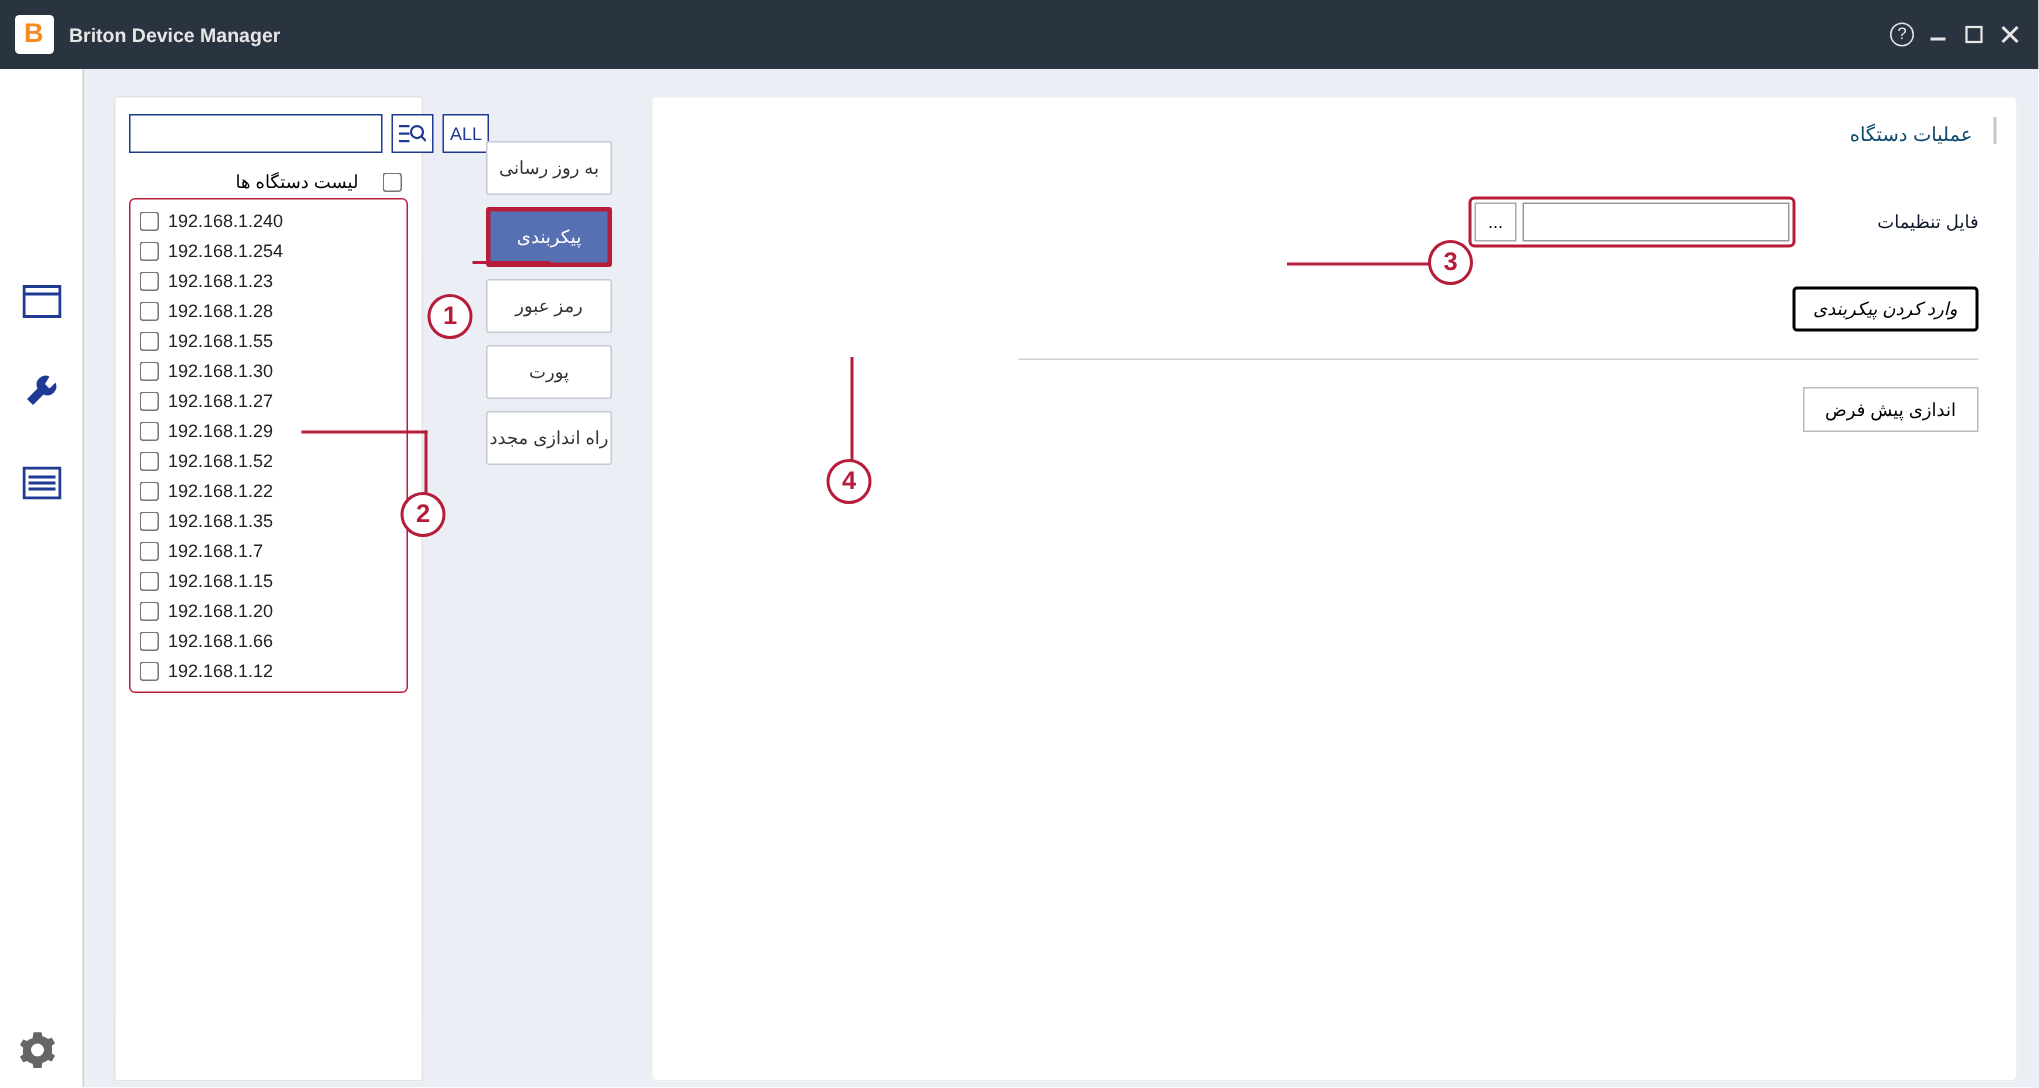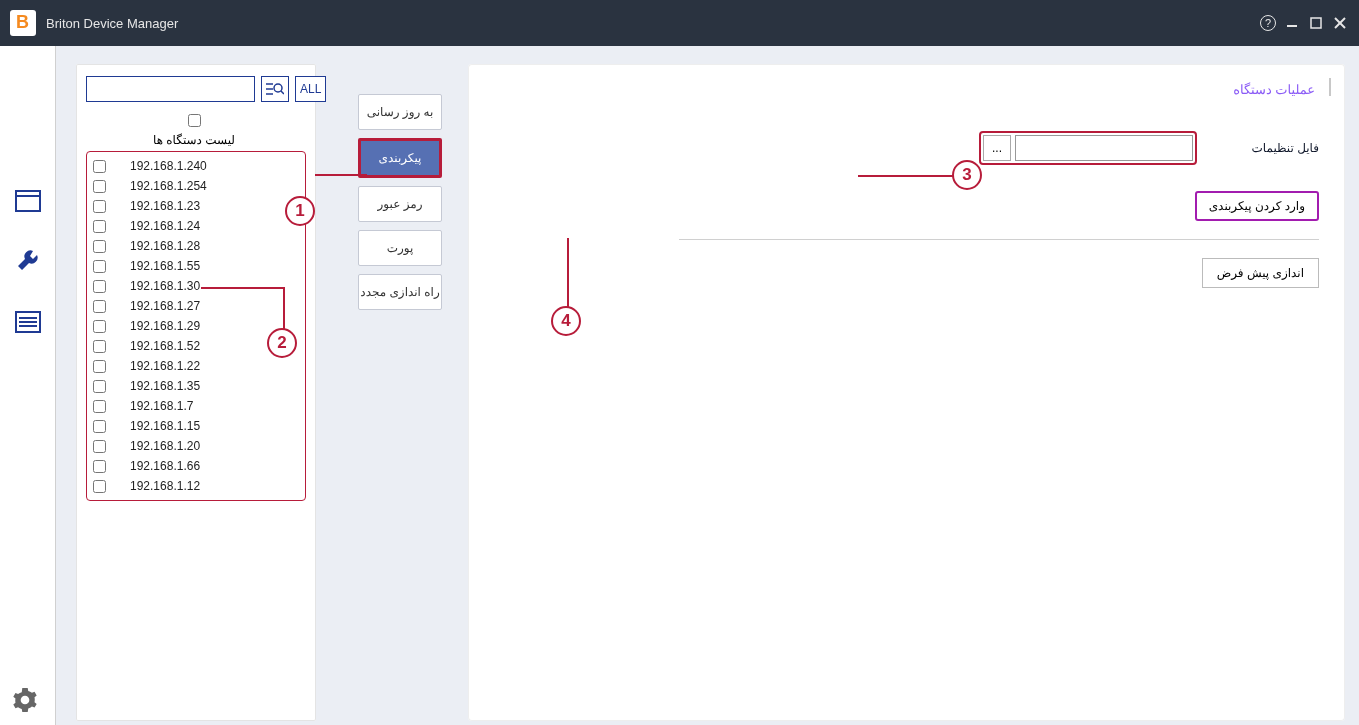--- a/index.html
+++ b/index.html
@@ -29,21 +29,21 @@
     position: relative;
     overflow: hidden;
   }
   .app-logo::before {
     content: "B";
     position: absolute;
     left: 6px; top: 2px;
     font-size: 18px; font-weight: bold;
     color: #f58a1f;
   }
-  .app-title { font-size: 13px; color: #e6e6e6; }
+  .app-title { font-size: 13px; color: #e6e6e6; font-weight: bold; }
   .titlebar-right { display: flex; align-items: center; gap: 6px; }
   .tb-btn {
     width: 18px; height: 18px;
     color: #e6e6e6;
     display: flex; align-items: center; justify-content: center;
     cursor: pointer;
     font-size: 14px;
   }
   .help-circle {
     width: 16px; height: 16px;
@@ -79,21 +79,21 @@
     color: #555;
   }
   .content {
     flex: 1;
     background: #ebeef4;
     display: flex;
     gap: 42px;
     padding: 18px 14px 0 20px;
   }
   .device-panel {
-    width: 240px;
+    width: 206px;
     background: #fff;
     border-radius: 2px;
     padding: 12px 10px;
     box-shadow: inset 0 0 0 1px #e4e4e4;
     height: calc(100% - 4px);
   }
   .search-row {
     display: flex;
     gap: 6px;
     margin-bottom: 12px;
@@ -115,37 +115,36 @@
     font-size: 12px;
     padding: 0 4px;
     cursor: pointer;
     display: flex; align-items: center; justify-content: center;
   }
   .search-btn { width: 28px; }
   .all-btn { width: 32px; font-size: 12px; }
   .device-list-header {
     display: flex;
     align-items: center;
-    gap: 6px;
+    gap: 16px;
     direction: rtl;
     font-size: 12px;
     margin-bottom: 4px;
     padding-right: 4px;
-    flex-direction: column;
   }
   .device-list-header input[type=checkbox] { width: 13px; height: 13px; }
   .device-list {
     border: 1.5px solid #b71c3a;
     border-radius: 4px;
     padding: 4px 6px;
   }
   .device-item {
     display: flex;
     align-items: center;
-    gap: 24px;
+    gap: 6px;
     height: 20px;
     font-size: 12px;
     color: #222;
   }
   .device-item input[type=checkbox] { width: 13px; height: 13px; }
   
   .right-area {
     flex: 1;
     display: flex;
     gap: 26px;
@@ -179,21 +178,21 @@
     background: #fff;
     border-radius: 4px;
     padding: 18px 26px;
     direction: rtl;
     position: relative;
     box-shadow: inset 0 0 0 1px #eee;
     height: calc(100% - 4px);
   }
   .ops-title {
     font-size: 13px;
-    color: #8b5cf6;
+    color: #0c4a6e;
     margin-bottom: 34px;
     padding-right: 4px;
   }
   .title-divider {
     position: absolute;
     right: 14px;
     top: 14px;
     width: 2px; height: 18px;
     background: #c8c8c8;
   }
@@ -227,26 +226,27 @@
   .browse-btn {
     width: 28px; height: 26px;
     border: 1px solid #aaa;
     background: #fff;
     cursor: pointer;
     font-size: 12px;
   }
   .import-btn {
     height: 30px;
     padding: 0 12px;
-    border: 2px solid #a21caf;
+    border: 2px solid #000000;
     background: #fff;
     font-size: 12px;
     cursor: pointer;
     border-radius: 3px;
     direction: rtl;
+    font-style: italic;
   }
   .hr {
     border: none;
     border-top: 1px solid #d0d0d0;
     margin: 18px 0;
     width: 640px;
   }
   .default-btn {
     height: 30px;
     padding: 0 14px;
@@ -364,24 +364,20 @@
           <div class="device-item">
             <input type="checkbox" style="">
             <span>192.168.1.254</span>
           </div>
           <div class="device-item">
             <input type="checkbox" style="">
             <span>192.168.1.23</span>
           </div>
           <div class="device-item">
             <input type="checkbox" style="">
-            <span>192.168.1.24</span>
-          </div>
-          <div class="device-item">
-            <input type="checkbox" style="">
             <span>192.168.1.28</span>
           </div>
           <div class="device-item">
             <input type="checkbox" style="">
             <span>192.168.1.55</span>
           </div>
           <div class="device-item">
             <input type="checkbox" style="">
             <span>192.168.1.30</span>
           </div>

